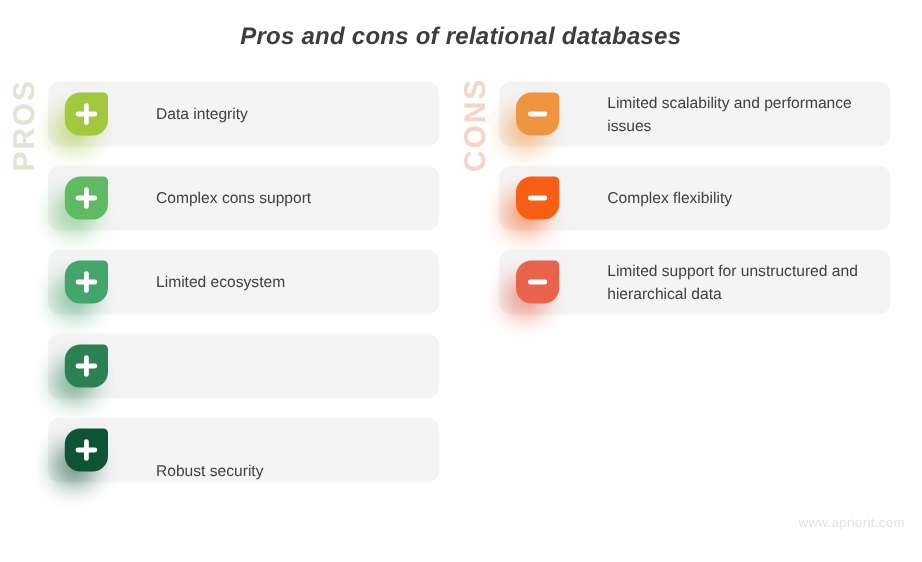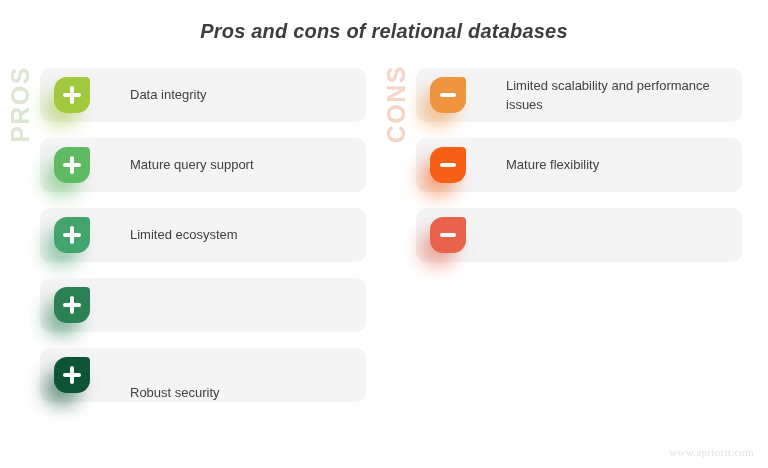--- a/index.html
+++ b/index.html
@@ -87,25 +87,24 @@
   .cons-col .card { left: 416px; }
   .row-0 { top: 68px; }
   .row-1 { top: 138px; }
   .row-2 { top: 208px; }
   .row-3 { top: 278px; }
   .row-4 { top: 348px; align-items: flex-end; }
 
   .watermark {
     position: absolute;
     right: 14px;
-    bottom: 10px;
+    bottom: 26px;
     font-size: 11px;
     color: #e2e2e2;
     letter-spacing: 0.3px;
-    font-family: Liberation Serif, serif;
   }
 </style>
 </head>
 <body>
 
 <div class="stage">
 
   <h1 class="page-title">Pros and cons of relational databases</h1>
 
   <div class="col-label pros">PROS</div>
@@ -121,21 +120,21 @@
       </span>
       <span class="label">Data integrity</span>
     </div>
     <div class="card row-1">
       <span class="badge" style="background: rgb(94, 186, 99); box-shadow: rgba(94, 186, 99, 0.55) -10px 13px 18px -1px;">
         <span class="glyph">
             <span class="bar-h"></span>
             <span class="bar-v"></span>
           </span>
       </span>
-      <span class="label">Mature query support</span>
+      <span class="label">Complex cons support</span>
     </div>
     <div class="card row-2">
       <span class="badge" style="background: rgb(67, 164, 108); box-shadow: rgba(67, 164, 108, 0.55) -10px 13px 18px -1px;">
         <span class="glyph">
             <span class="bar-h"></span>
             <span class="bar-v"></span>
           </span>
       </span>
       <span class="label">Limited ecosystem</span>
     </div>
@@ -166,26 +165,27 @@
           </span>
       </span>
       <span class="label">Limited scalability and performance issues</span>
     </div>
     <div class="card row-1">
       <span class="badge" style="background: rgb(247, 95, 22); box-shadow: rgba(247, 95, 22, 0.55) -10px 13px 18px -1px;">
         <span class="glyph minus">
             <span class="bar-h"></span>
           </span>
       </span>
-      <span class="label">Mature flexibility</span>
+      <span class="label">Complex flexibility</span>
     </div>
     <div class="card row-2">
       <span class="badge" style="background: rgb(232, 98, 76); box-shadow: rgba(232, 98, 76, 0.55) -10px 13px 18px -1px;">
         <span class="glyph minus">
             <span class="bar-h"></span>
           </span>
       </span>
+      <span class="label">Limited support for unstructured and hierarchical data</span>
     </div>
   </div>
 
   <div class="watermark">www.apriorit.com</div>
 
 </div>
 
 </body></html>

